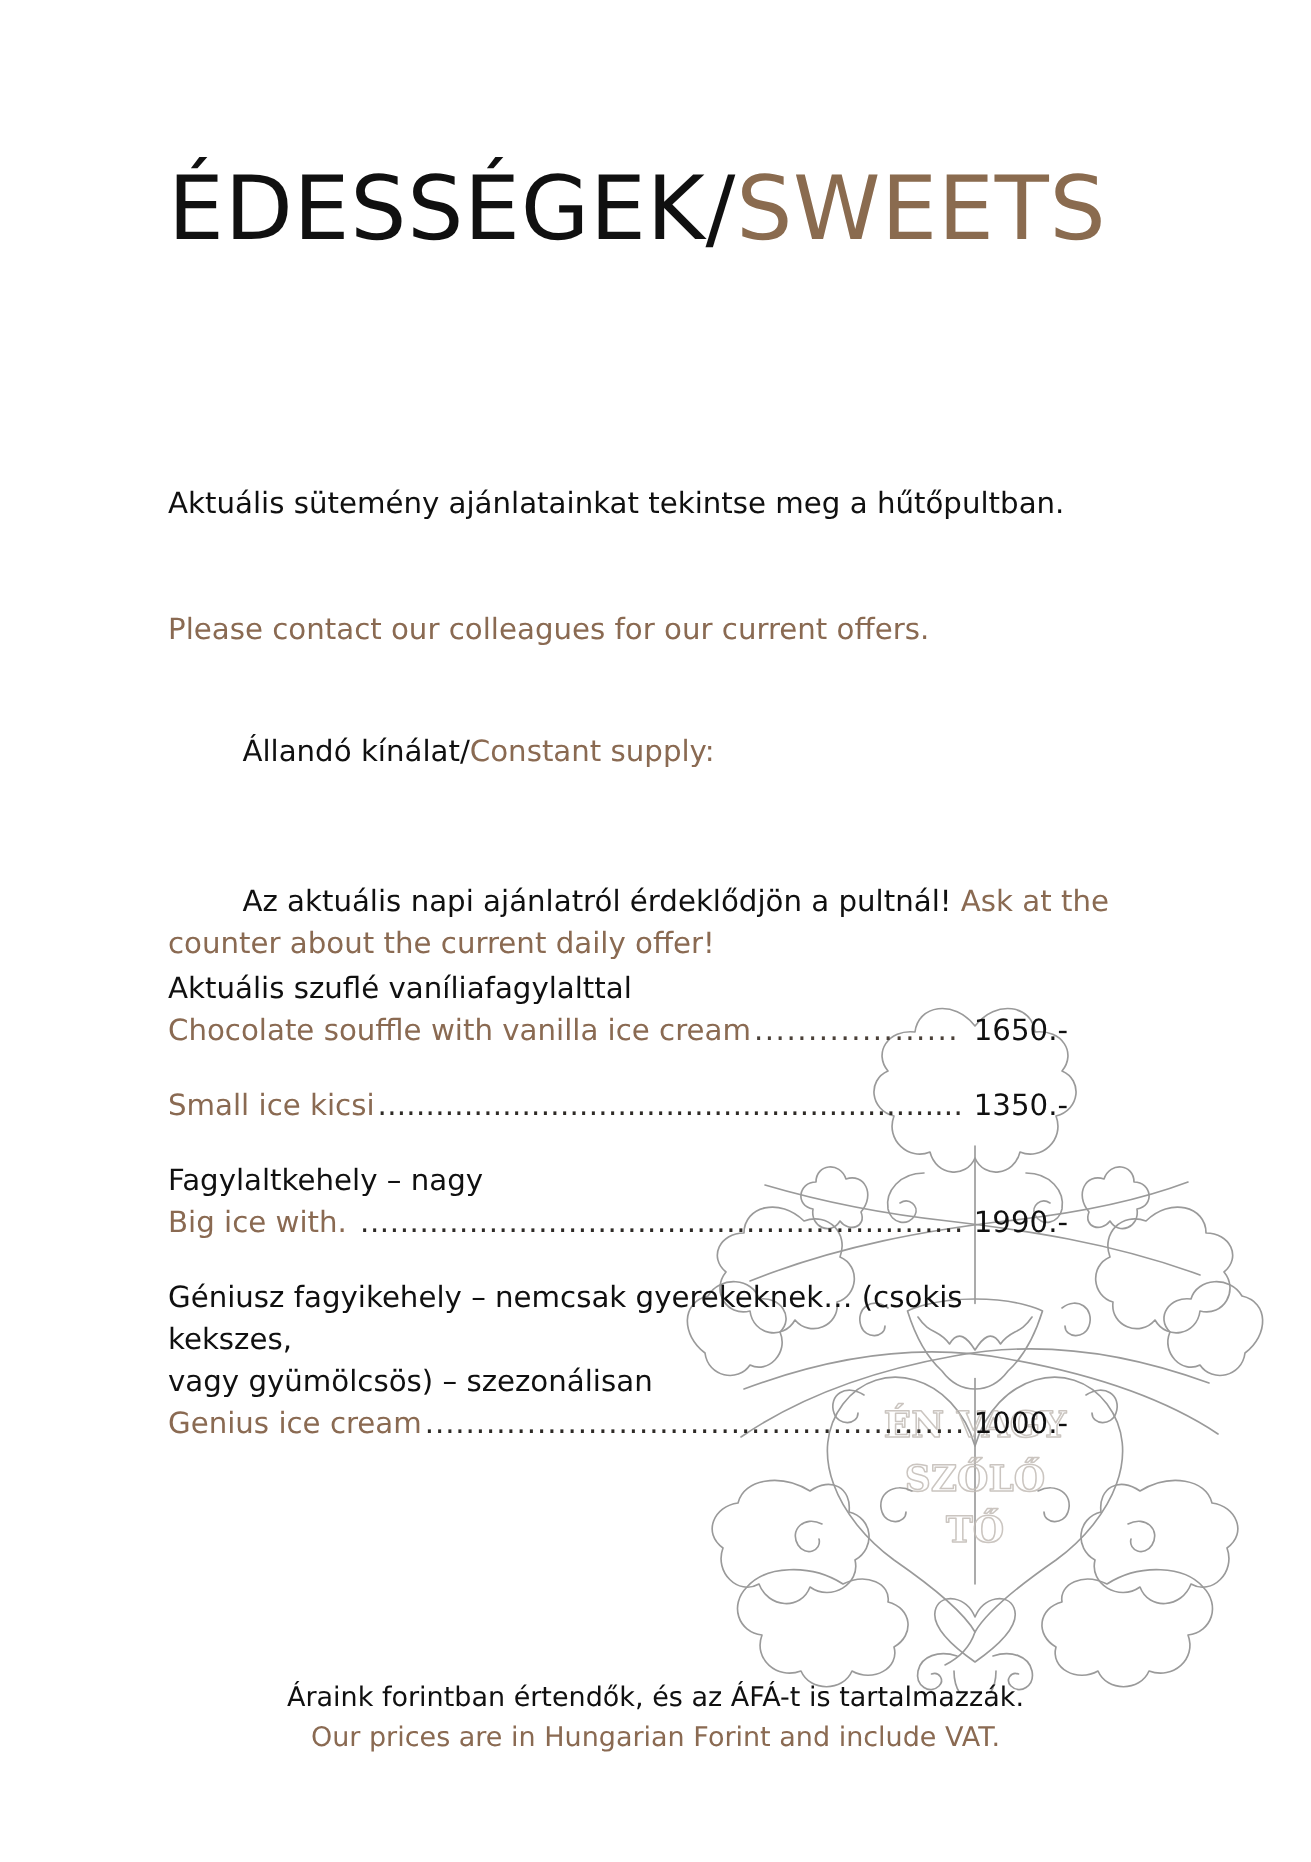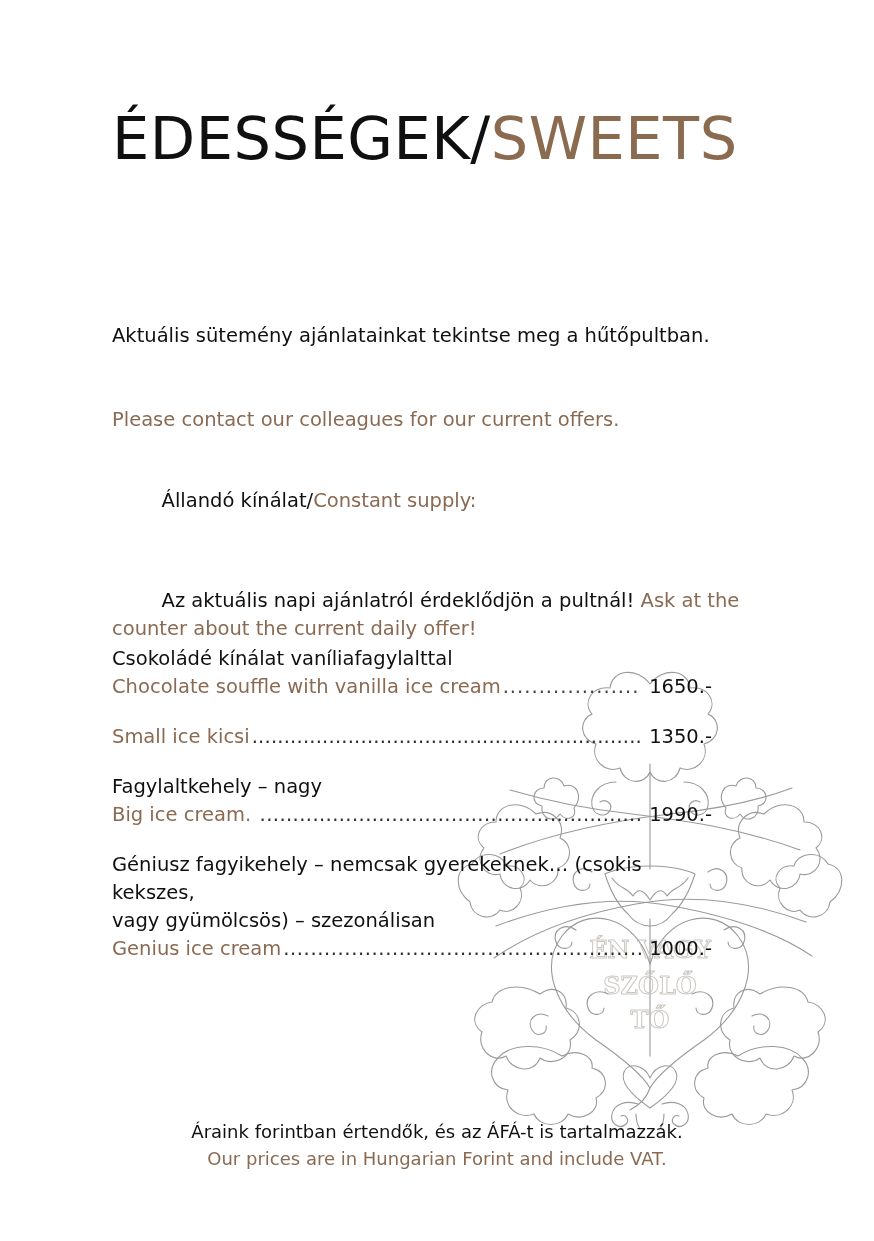--- a/index.html
+++ b/index.html
@@ -269,40 +269,40 @@
 
     <div class="para" id="daily-block">
       <div>
         <span class="hu">Az aktuális napi ajánlatról érdeklődjön a pultnál! </span><span class="en">Ask at the counter about the current daily offer!</span>
       </div>
     </div>
 
     <div class="menu-list">
 
       <div class="menu-item" data-idx="0">
-        <div class="item-hu">Csokoládé kínálat vaníliafagylalttal</div>
+        <div class="item-hu">Aktuális szuflé vaníliafagylalttal</div>
         <div class="item-row">
           <span class="item-en">Chocolate souffle with vanilla ice cream</span>
           <span class="leader">..............................................................</span>
           <span class="item-price">1650.-</span>
         </div>
       </div>
 
       <div class="menu-item" data-idx="1">
         <div class="item-row">
           <span class="item-en">Small ice kicsi</span>
           <span class="leader">......................................................................................................</span>
           <span class="item-price">1350.-</span>
         </div>
       </div>
 
       <div class="menu-item" data-idx="2">
         <div class="item-hu">Fagylaltkehely – nagy</div>
         <div class="item-row">
-          <span class="item-en">Big ice cream.</span>
+          <span class="item-en">Big ice with.</span>
           <span class="item-en-gap"></span>
           <span class="leader">..........................................................................................</span>
           <span class="item-price">1990.-</span>
         </div>
       </div>
 
       <div class="menu-item" data-idx="3">
         <div class="item-hu">Géniusz fagyikehely – nemcsak gyerekeknek… (csokis kekszes,
 vagy gyümölcsös) – szezonálisan</div>
         <div class="item-row">

